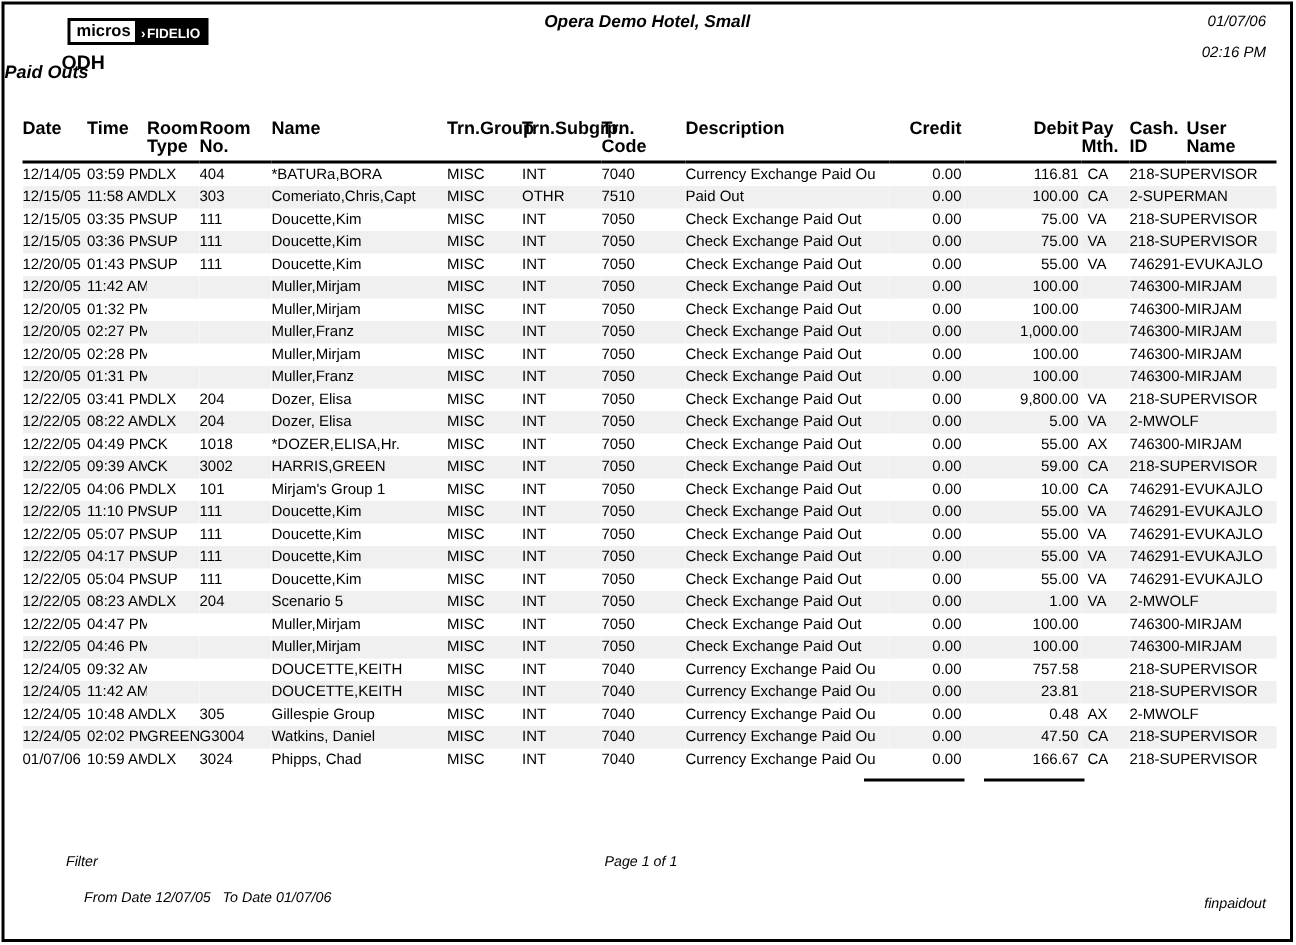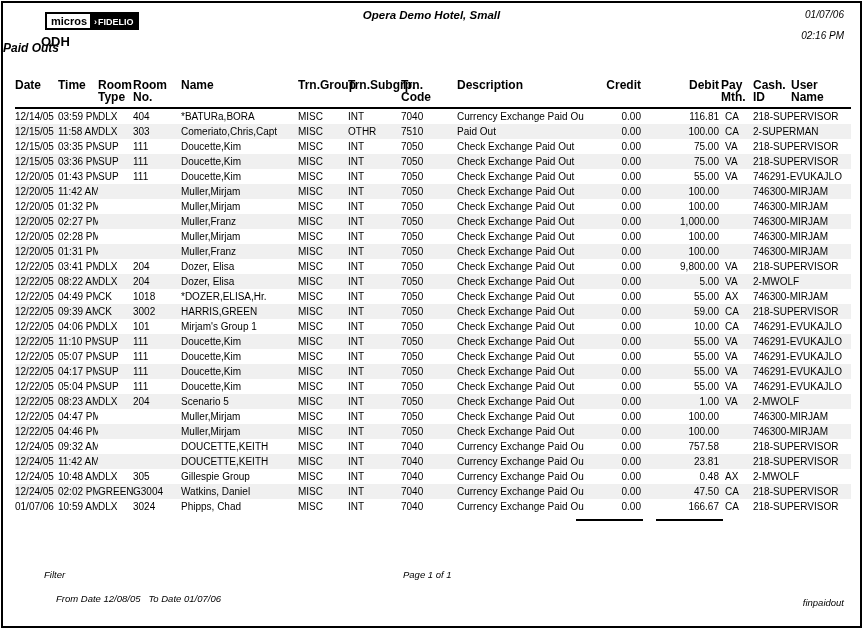--- a/index.html
+++ b/index.html
@@ -544,21 +544,21 @@
   <div class="totals">
     <div class="rules">
       <span class="rule credit-rule"></span>
       <span class="rule debit-rule"></span>
     </div>
   </div>
 
   <div class="report-footer">
     <div class="filter-label">Filter</div>
     <div class="filter-lines">
-      <div>From Date 12/08/05   To Date 01/07/06</div>
+      <div>From Date 12/07/05   To Date 01/07/06</div>
       
       
       
       
       
     </div>
     <div class="page-info">Page 1 of 1</div>
     <div class="report-id">finpaidout</div>
   </div>
 

